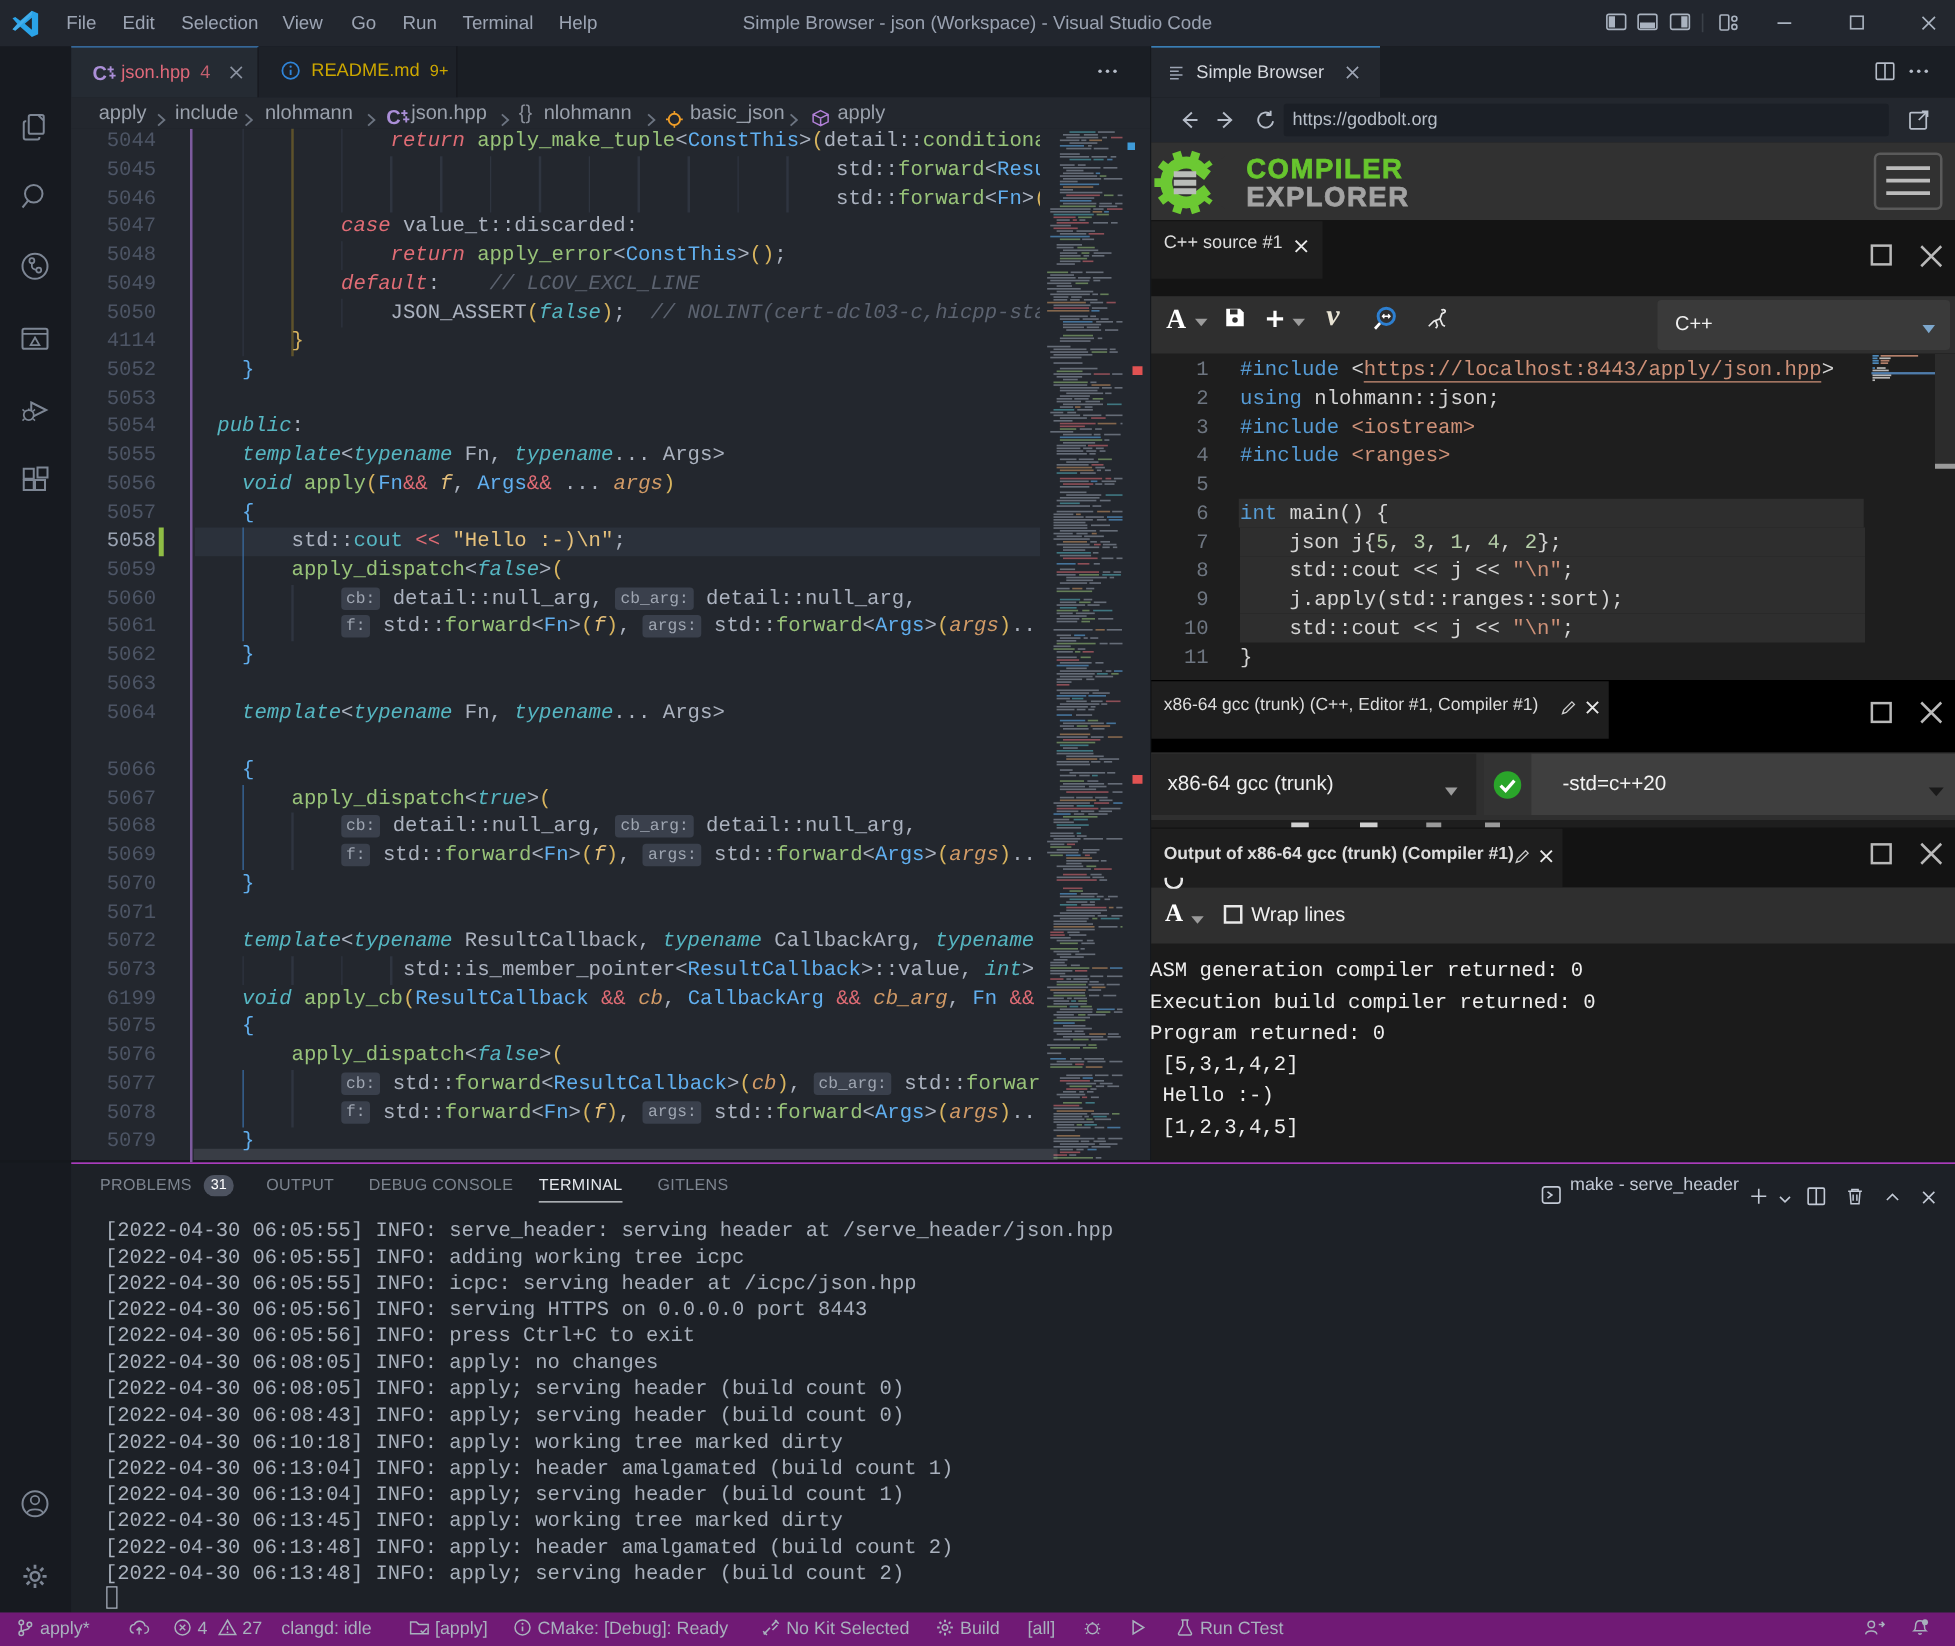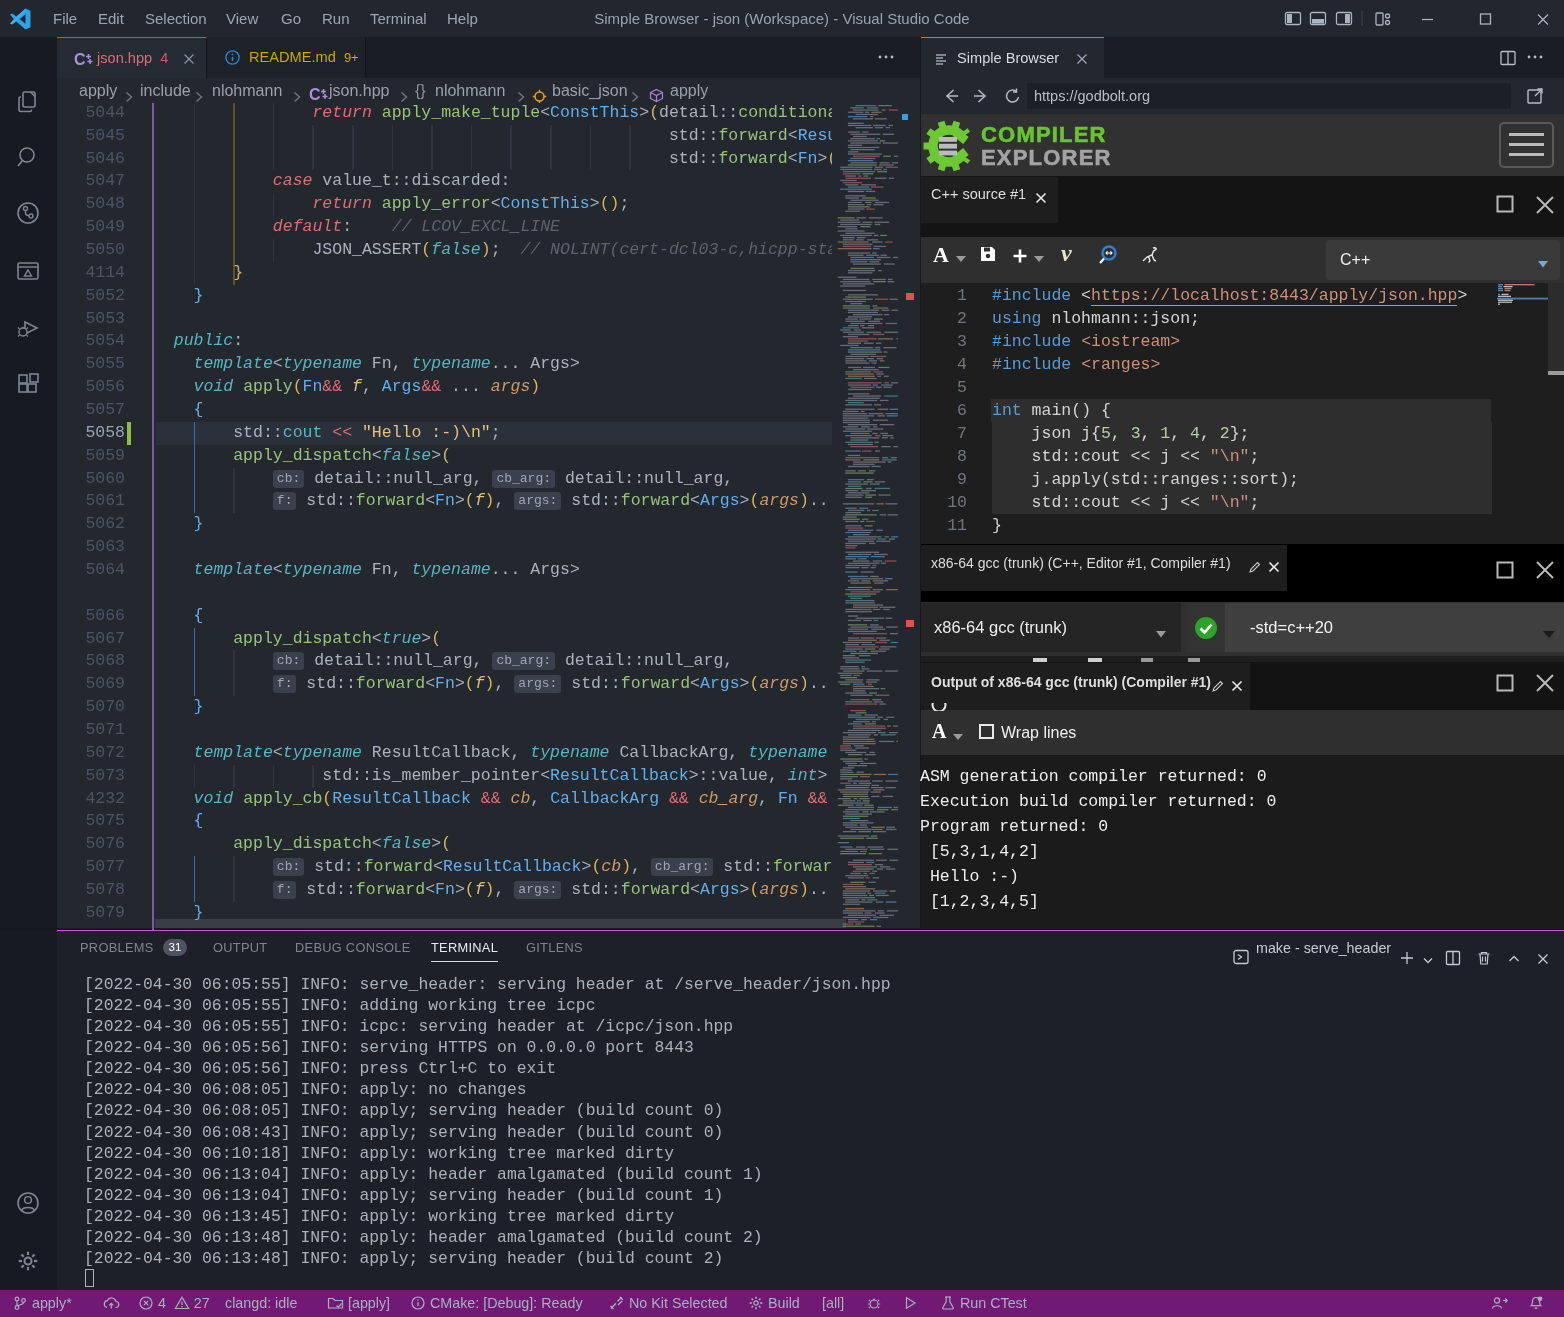--- a/index.html
+++ b/index.html
@@ -59,21 +59,21 @@
 #hscroll { position:absolute; left:98px; top:817px; width:691px; height:10px; background:rgba(190,200,215,0.14); }
 .ovr { position:absolute; width:8px; height:7px; background:#e05252; }
 
 
 #rpanel { position:absolute; left:920px; top:37px; width:644px; height:893px; background:#1e1e1e; border-left:1px solid #15181d; }
 #rtabs { position:absolute; left:0; top:0; width:644px; height:41px; background:#1a1e24; }
 #rtab1 { position:absolute; left:0; top:0; width:183px; height:41px; background:#23272e; color:#d7dae0; font-size:14.6px; border-top:1.5px solid #429ce3; }
 #rnav { position:absolute; left:0; top:41px; width:644px; height:36px; background:#23272e; }
 #rurl { position:absolute; left:106px; top:5px; width:484px; height:26px; background:#1b1f26; color:#b8bfc9; font-size:14.5px; line-height:26px; padding-left:7px; border-radius:2px; }
 #ceheader { position:absolute; left:0; top:77px; width:644px; height:62px; background:#313131; }
-.cebrand { position:absolute; font-weight:bold; font-size:22px; letter-spacing:1.2px; -webkit-text-stroke:0.6px currentColor; }
+.cebrand { position:absolute; font-weight:bold; font-size:22px; letter-spacing:1.2px;margin-left:16px; -webkit-text-stroke:0.6px currentColor; }
 #cehamb { position:absolute; left:578px; top:8px; width:55px; height:46px; border:2px solid #5a5a5a; border-radius:5px; }
 #cehamb div { position:absolute; left:8px; width:35px; height:3.4px; background:#bbbbbb; }
 
 #gl1 { position:absolute; left:0; top:139px; width:644px; height:61px; background:#141414; }
 .gltab { position:absolute; left:0; top:1px; height:46px; background:#1e1e1e; color:#dddddd; font-size:14.5px; }
 .glctl { position:absolute; top:18px; }
 #srctoolbar { position:absolute; left:0; top:200px; width:644px; height:46px; background:#2f2f2f; }
 .cetool { position:absolute; top:8px; color:#fff; }
 .ceA { font-weight:bold; font-size:22px; color:#fff; font-family:"Liberation Serif",serif; }
 .cevim { font-style:italic; font-weight:bold; font-size:24px; color:#e8e3d3; font-family:"Liberation Serif",serif; }
@@ -335,21 +335,21 @@
 <div class="crow" style="top:433.1px"><span class="lnum">5063</span><span class="ctext"></span></div>
 <div class="crow" style="top:455.9px"><span class="lnum">5064</span><span class="ctext">    <i class="cy">template</i>&lt;<i class="cy">typename</i> Fn, <i class="cy">typename</i>... Args&gt;</span></div>
 <div class="crow" style="top:501.7px"><span class="lnum">5066</span><span class="ctext">    <i class="bb">{</i></span></div>
 <div class="crow" style="top:524.5px"><span class="lnum">5067</span><span class="ctext">        <i class="fn">apply_dispatch</i>&lt;<i class="cy">true</i>&gt;<i class="gp">(</i></span></div>
 <div class="crow" style="top:547.4px"><span class="lnum">5068</span><span class="ctext">            <span class="hint">cb:</span> detail::null_arg, <span class="hint">cb_arg:</span> detail::null_arg,</span></div>
 <div class="crow" style="top:570.2px"><span class="lnum">5069</span><span class="ctext">            <span class="hint">f:</span> std::<i class="fn">forward</i>&lt;<i class="ty">Fn</i>&gt;<i class="gp">(</i><i class="pf">f</i><i class="gp">)</i>, <span class="hint">args:</span> std::<i class="fn">forward</i>&lt;<i class="ty">Args</i>&gt;<i class="gp">(</i><i class="po">args</i><i class="gp">)</i>...;</span></div>
 <div class="crow" style="top:593.1px"><span class="lnum">5070</span><span class="ctext">    <i class="bb">}</i></span></div>
 <div class="crow" style="top:615.9px"><span class="lnum">5071</span><span class="ctext"></span></div>
 <div class="crow" style="top:638.8px"><span class="lnum">5072</span><span class="ctext">    <i class="cy">template</i>&lt;<i class="cy">typename</i> ResultCallback, <i class="cy">typename</i> CallbackArg, <i class="cy">typename</i> Fn</span></div>
 <div class="crow" style="top:661.7px"><span class="lnum">5073</span><span class="ctext">                 std::is_member_pointer&lt;<i class="ty">ResultCallback</i>&gt;::value, <i class="cy">int</i>&gt; = 0&gt;</span></div>
-<div class="crow" style="top:684.5px"><span class="lnum">4232</span><span class="ctext">    <i class="cy">void</i> <i class="fn">apply_cb</i><i class="gp">(</i><i class="ty">ResultCallback</i> <i class="op">&amp;&amp;</i> <i class="po">cb</i>, <i class="ty">CallbackArg</i> <i class="op">&amp;&amp;</i> <i class="po">cb_arg</i>, <i class="ty">Fn</i> <i class="op">&amp;&amp;</i></span></div>
+<div class="crow" style="top:684.5px"><span class="lnum">6199</span><span class="ctext">    <i class="cy">void</i> <i class="fn">apply_cb</i><i class="gp">(</i><i class="ty">ResultCallback</i> <i class="op">&amp;&amp;</i> <i class="po">cb</i>, <i class="ty">CallbackArg</i> <i class="op">&amp;&amp;</i> <i class="po">cb_arg</i>, <i class="ty">Fn</i> <i class="op">&amp;&amp;</i></span></div>
 <div class="crow" style="top:707.4px"><span class="lnum">5075</span><span class="ctext">    <i class="bb">{</i></span></div>
 <div class="crow" style="top:730.2px"><span class="lnum">5076</span><span class="ctext">        <i class="fn">apply_dispatch</i>&lt;<i class="cy">false</i>&gt;<i class="gp">(</i></span></div>
 <div class="crow" style="top:753.1px"><span class="lnum">5077</span><span class="ctext">            <span class="hint">cb:</span> std::<i class="fn">forward</i>&lt;<i class="ty">ResultCallback</i>&gt;<i class="gp">(</i><i class="po">cb</i><i class="gp">)</i>, <span class="hint">cb_arg:</span> std::<i class="fn">forward</i></span></div>
 <div class="crow" style="top:775.9px"><span class="lnum">5078</span><span class="ctext">            <span class="hint">f:</span> std::<i class="fn">forward</i>&lt;<i class="ty">Fn</i>&gt;<i class="gp">(</i><i class="pf">f</i><i class="gp">)</i>, <span class="hint">args:</span> std::<i class="fn">forward</i>&lt;<i class="ty">Args</i>&gt;<i class="gp">(</i><i class="po">args</i><i class="gp">)</i>...;</span></div>
 <div class="crow" style="top:798.8px"><span class="lnum">5079</span><span class="ctext">    <i class="bb">}</i></span></div>
   </div>
   <div id="mmapbg"></div>
   <svg class="mmap" style="left:775px;top:66px;position:absolute" width="72" height="827" viewBox="0 0 72 827">
       <g transform="translate(4,0)">
         <rect x="19.6" y="2.0" width="20.8" height="1.3" fill="#56b6c2" opacity="0.56"></rect>

